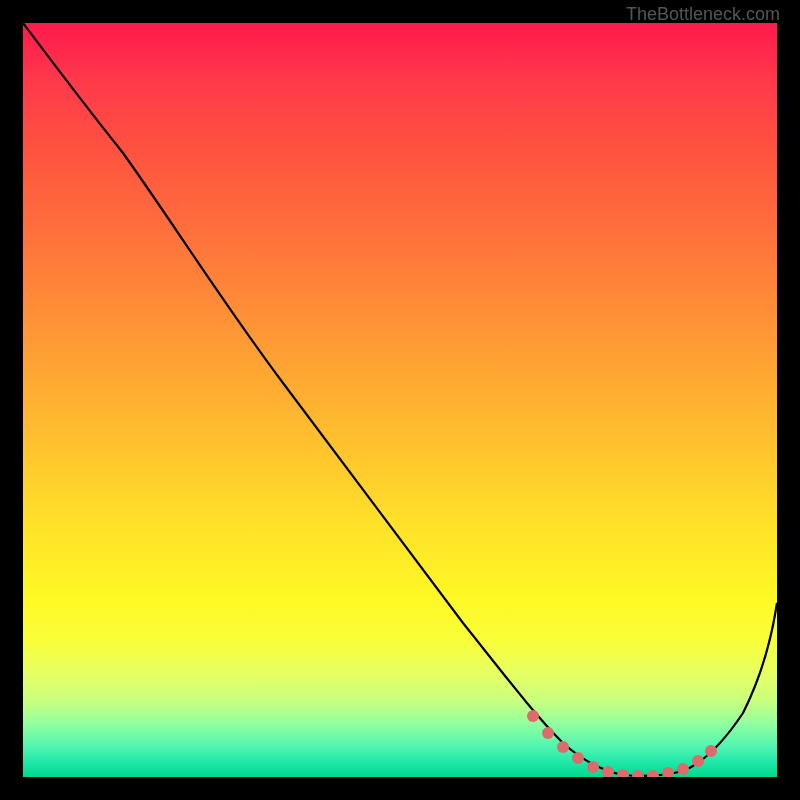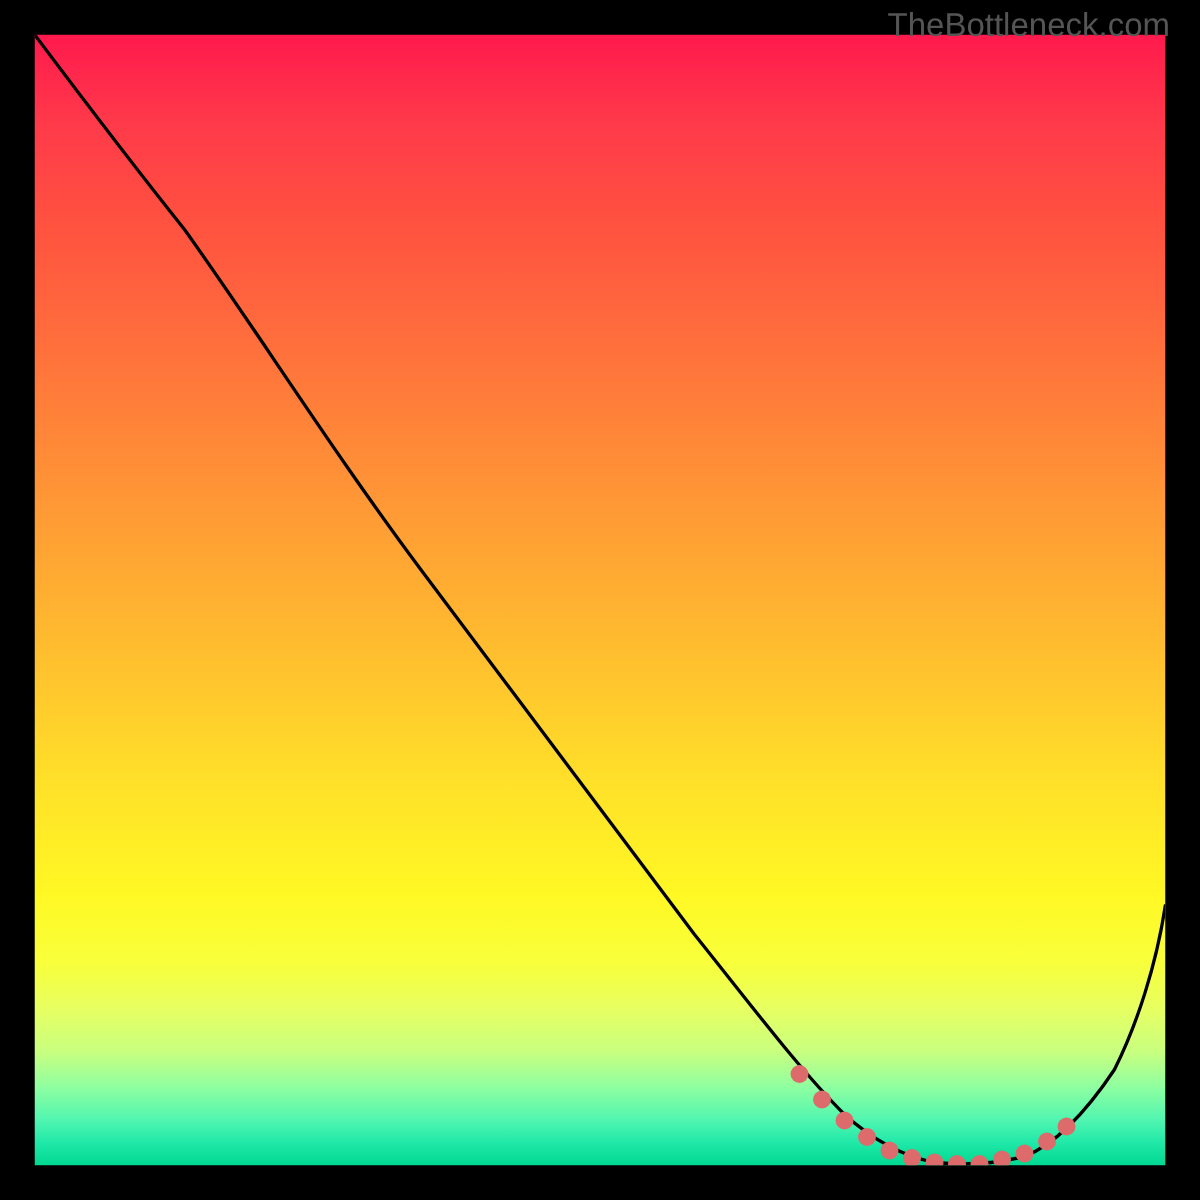--- a/index.html
+++ b/index.html
@@ -8,21 +8,21 @@
     height: 800px;
     background: #000;
     position: relative;
     font-family: Arial, sans-serif;
   }
   .watermark {
     position: absolute;
     top: 4px;
     right: 20px;
     color: #555;
-    font-size: 22px;
+    font-size: 18px;
     font-weight: 500;
     z-index: 10;
   }
   .plot-area {
     position: absolute;
     left: 23px;
     top: 23px;
     width: 754px;
     height: 754px;
     overflow: hidden;

